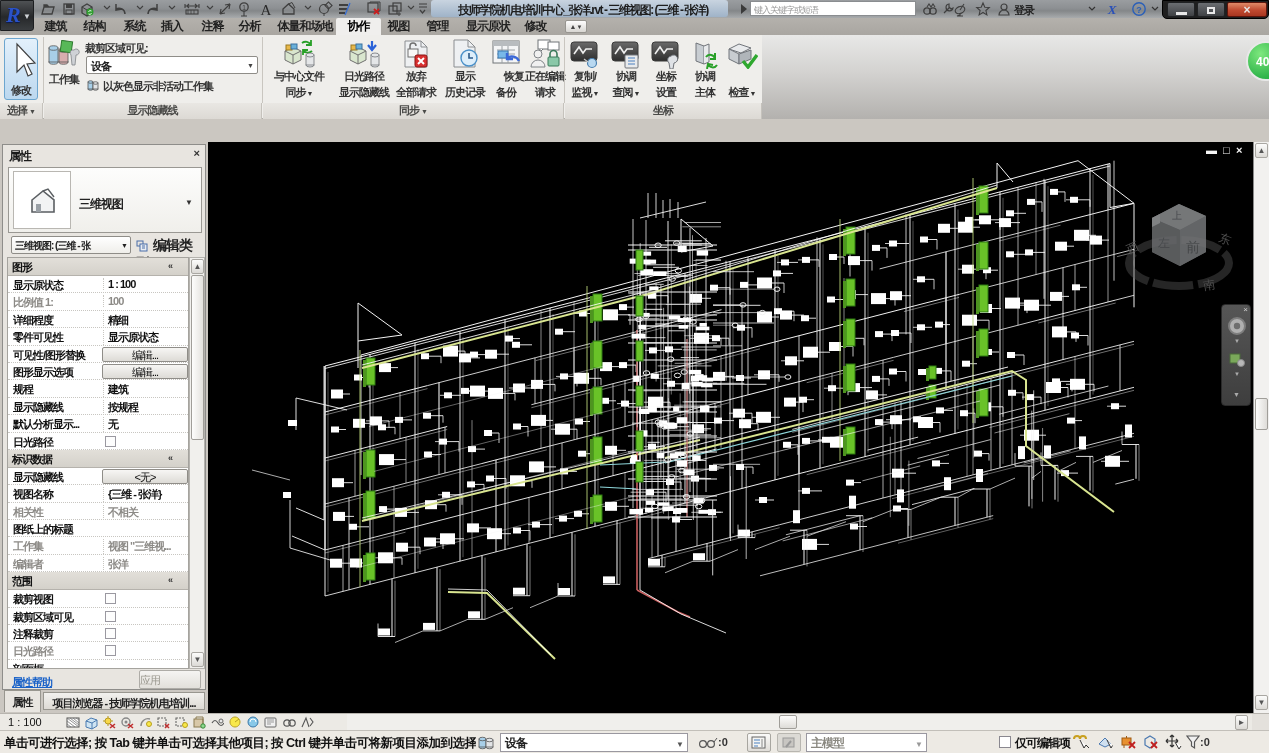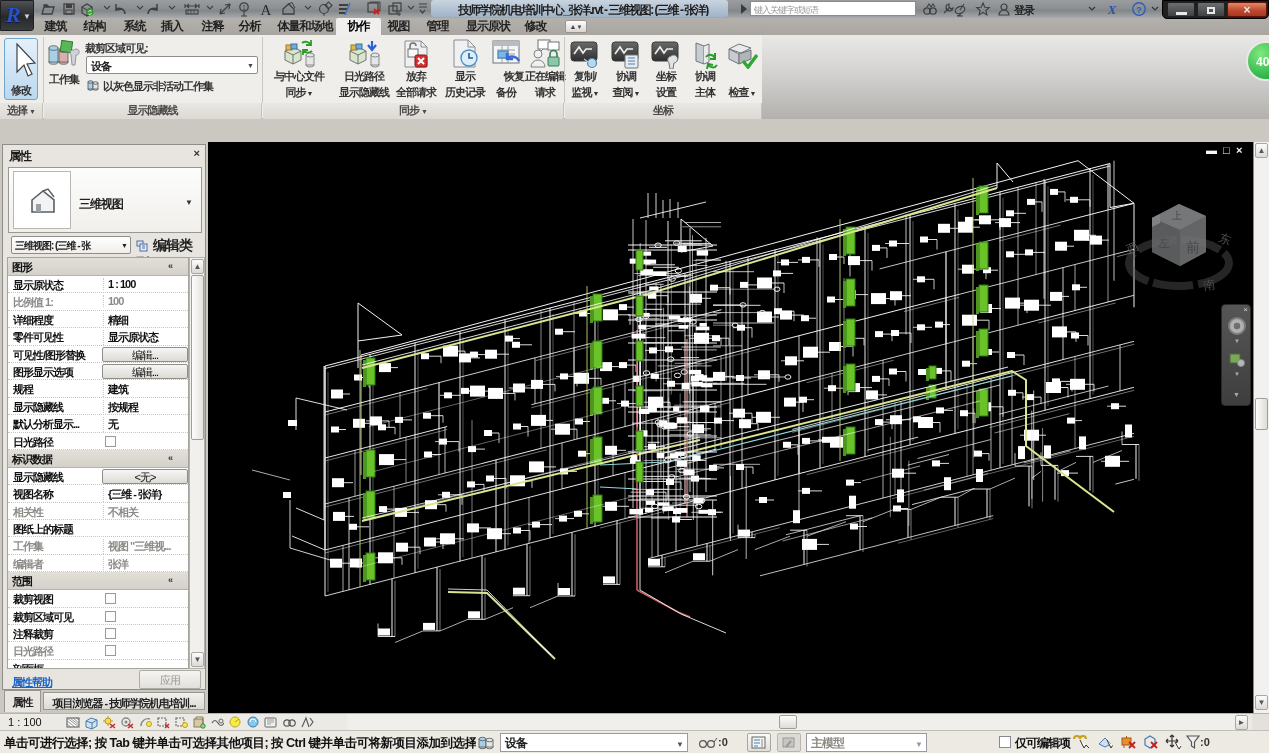--- a/index.html
+++ b/index.html
@@ -41,21 +41,21 @@
 .ghead{position:relative;height:18px;background:linear-gradient(180deg,#e2dfd9,#d4d1ca);border-bottom:1px solid #b5b2ac;font-size:11px;font-weight:bold;color:#111;padding:2px 4px;letter-spacing:-1px;}
 .ghead .chev{position:absolute;right:16px;top:3px;font-size:9px;color:#333;}
 .grow{position:relative;height:17.4px;border-bottom:1px dotted #c8c6c1;font-size:11px;color:#111;}
 .gname{position:absolute;left:5px;top:2px;width:86px;white-space:nowrap;overflow:hidden;letter-spacing:-1px;font-weight:bold;}
 .gval{position:absolute;left:95px;top:2px;width:84px;white-space:nowrap;overflow:hidden;border-left:1px dotted #c8c6c1;padding-left:4px;letter-spacing:-1px;font-weight:bold;}
 .gray{color:#8c8a86;}
 .gbtn{position:absolute;left:94px;top:1px;width:86px;height:15px;background:linear-gradient(180deg,#f7f6f4,#dddbd6);border:1px solid #8f8d88;border-radius:2px;font-size:11px;text-align:center;line-height:14px;letter-spacing:-1px;}
 .cbox{position:absolute;left:97px;top:3px;width:11px;height:11px;background:#fdfdfd;border:1px solid #9a98a0;}
 #pscroll{left:186px;top:112px;width:16px;height:412px;background:#f1f0ed;border:1px solid #b5b3ae;}
 #phelp{left:9px;top:530px;font-size:11px;font-weight:bold;color:#1a62c8;text-decoration:underline;letter-spacing:-1px;}
-#applybtn{left:136px;top:525px;width:62px;height:19px;background:linear-gradient(180deg,#f5f4f2,#e2e0db);border:1px solid #aeaca7;border-radius:2px;font-size:11px;color:#9a988f;text-align:center;line-height:18px;letter-spacing:-1px;}
+#applybtn{left:136px;top:525px;width:62px;height:19px;background:linear-gradient(180deg,#f5f4f2,#e2e0db);border:1px solid #aeaca7;border-radius:2px;font-size:11px;color:#9a988f;line-height:18px;letter-spacing:-1px;}
 .ptab{position:absolute;font-size:11px;font-weight:bold;color:#222;border:1px solid #98968f;background:linear-gradient(180deg,#f2f1ee,#dddad4);text-align:center;letter-spacing:-1px;}
 
 #canvas{left:208px;top:142px;width:1045px;height:571px;background:#000;overflow:hidden;}
 #vscroll{left:1253px;top:142px;width:16px;height:571px;background:#f2f1ef;border-left:1px solid #8a8a8a;}
 .sbtn{position:absolute;left:1px;width:13px;height:15px;background:linear-gradient(180deg,#fcfcfb,#dcdad6);border:1px solid #a9a7a2;border-radius:2px;color:#555;font-size:8px;text-align:center;line-height:14px;}
 #vthumb{position:absolute;left:1px;top:256px;width:13px;height:32px;background:linear-gradient(90deg,#fdfdfc,#dedcd8);border:1px solid #a09e99;border-radius:2px;}
 
 #botrow{left:0;top:713px;width:1269px;height:17px;background:#eceae5;border-top:1px solid #b7b4ae;}
 #hscroll{position:absolute;left:347px;top:0px;width:889px;height:17px;background:#f0efec;}
 #viewbar{position:absolute;left:0;top:0;width:347px;height:17px;background:#eceae5;font-size:11px;color:#111;}

